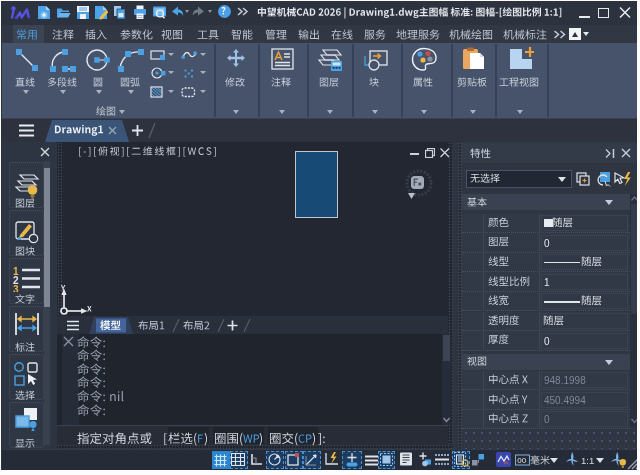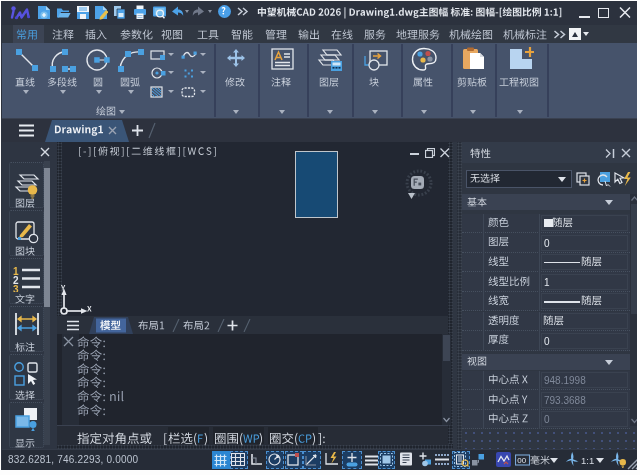--- a/index.html
+++ b/index.html
@@ -1111,38 +1111,37 @@
     <div style="position:absolute;left:487.0px;top:392.5px">
       <svg width="39.4" height="12.6" style="overflow:visible;display:block" viewBox="0 0 3755 1200">
         <g fill="#ccd3de" transform="translate(0,880) scale(1,-1)">
           <path transform="translate(0.0)" d="M458 840V661H96V186H171V248H458V-79H537V248H825V191H902V661H537V840ZM171 322V588H458V322ZM825 322H537V588H825Z"></path>
           <path transform="translate(1000.0)" d="M295 561V65C295 -34 327 -62 435 -62C458 -62 612 -62 637 -62C750 -62 773 -6 784 184C763 190 731 204 712 218C705 45 696 9 634 9C599 9 468 9 441 9C384 9 373 18 373 65V561ZM135 486C120 367 87 210 44 108L120 76C161 184 192 353 207 472ZM761 485C817 367 872 208 892 105L966 135C945 238 889 392 831 512ZM342 756C437 689 555 590 611 527L665 584C607 647 487 741 393 805Z"></path>
           <path transform="translate(2000.0)" d="M237 465H760V286H237ZM340 128C353 63 361 -21 361 -71L437 -61C436 -13 426 70 411 134ZM547 127C576 65 606 -19 617 -69L690 -50C678 0 646 81 615 142ZM751 135C801 72 857 -17 880 -72L951 -42C926 13 868 98 818 161ZM177 155C146 81 95 0 42 -46L110 -79C165 -26 216 58 248 136ZM166 536V216H835V536H530V663H910V734H530V840H455V536Z"></path>
           <path transform="translate(3224.0)" d="M219 0H311V284L532 733H436L342 526C319 472 294 420 268 365H264C238 420 216 472 192 526L97 733H-1L219 284Z"></path>
         </g>
       </svg>
     </div>
-    <div class="a" style="left:543px;top:393.8000000000001px;font-size:10px;color:#7f8899">793.3688</div>
+    <div class="a" style="left:543px;top:393.8000000000001px;font-size:10px;color:#7f8899">450.4994</div>
     <div class="a" style="left:461px;top:408.90000000000015px;width:168px;height:19.6px;background:#313846;border-bottom:1px dotted #46505f"></div>
     <div class="a" style="left:482px;top:408.90000000000015px;width:1px;height:19.6px;background:#3e4756"></div>
     <div class="a" style="left:538px;top:408.90000000000015px;width:1px;height:19.6px;background:#3e4756"></div>
     <div class="a" style="left:540px;top:410.40000000000015px;width:87px;height:16px;border:1px solid #3a4250"></div>
     <div style="position:absolute;left:487.0px;top:412.1px">
       <svg width="40.2" height="12.6" style="overflow:visible;display:block" viewBox="0 0 3827 1200">
         <g fill="#ccd3de" transform="translate(0,880) scale(1,-1)">
           <path transform="translate(0.0)" d="M458 840V661H96V186H171V248H458V-79H537V248H825V191H902V661H537V840ZM171 322V588H458V322ZM825 322H537V588H825Z"></path>
           <path transform="translate(1000.0)" d="M295 561V65C295 -34 327 -62 435 -62C458 -62 612 -62 637 -62C750 -62 773 -6 784 184C763 190 731 204 712 218C705 45 696 9 634 9C599 9 468 9 441 9C384 9 373 18 373 65V561ZM135 486C120 367 87 210 44 108L120 76C161 184 192 353 207 472ZM761 485C817 367 872 208 892 105L966 135C945 238 889 392 831 512ZM342 756C437 689 555 590 611 527L665 584C607 647 487 741 393 805Z"></path>
           <path transform="translate(2000.0)" d="M237 465H760V286H237ZM340 128C353 63 361 -21 361 -71L437 -61C436 -13 426 70 411 134ZM547 127C576 65 606 -19 617 -69L690 -50C678 0 646 81 615 142ZM751 135C801 72 857 -17 880 -72L951 -42C926 13 868 98 818 161ZM177 155C146 81 95 0 42 -46L110 -79C165 -26 216 58 248 136ZM166 536V216H835V536H530V663H910V734H530V840H455V536Z"></path>
           <path transform="translate(3224.0)" d="M50 0H556V79H164L551 678V733H85V655H437L50 56Z"></path>
         </g>
       </svg>
     </div>
     <div class="a" style="left:543px;top:413.40000000000015px;font-size:10px;color:#7f8899">0</div>
     <div class="a" style="left:1px;top:448px;width:637px;height:22px;background:#262c37;border-top:1px solid #333a47"></div>
-    <div class="a" style="left:7px;top:452.5px;font-size:10px;letter-spacing:0.2px;color:#bcc4d0">832.6281, 746.2293, 0.0000</div>
     <div class="a" style="left:211px;top:450px;width:18px;height:18px;background:#2b86d2"></div>
     <svg class="a" style="left:213px;top:453px" width="13" height="13" viewBox="0 0 13 13">
       <g stroke="#cfe6f8" stroke-width="1.2">
         <path d="M0.5 2.5 h12 M0.5 6.5 h12 M0.5 10.5 h12 M2.5 0.5 v12 M6.5 0.5 v12 M10.5 0.5 v12"></path>
       </g>
     </svg>
     <div class="a" style="left:229px;top:450px;width:18px;height:18px;background:#1c3d63;border:1px dashed #4a8fd0"></div>
     <svg class="a" style="left:230px;top:452px" width="14" height="13" viewBox="0 0 14 13">
       <g stroke="#dfe3ea" stroke-width="1.1">
         <rect x="0.5" y="0.5" width="13" height="12" fill="none"></rect>

